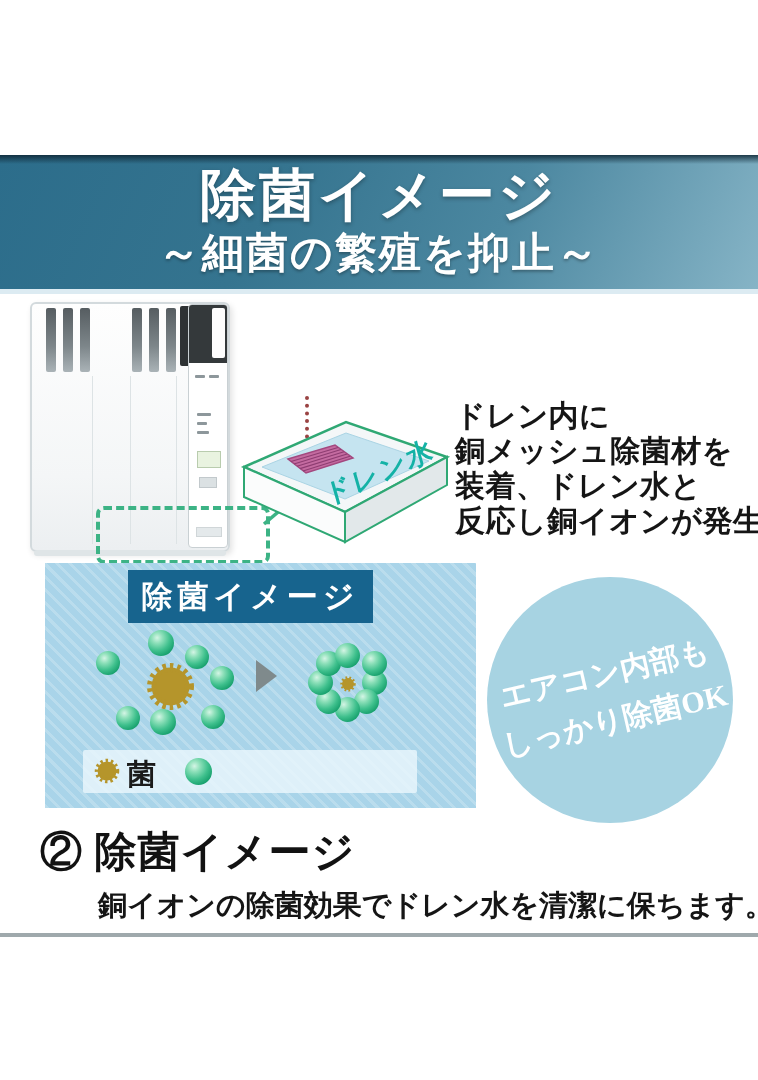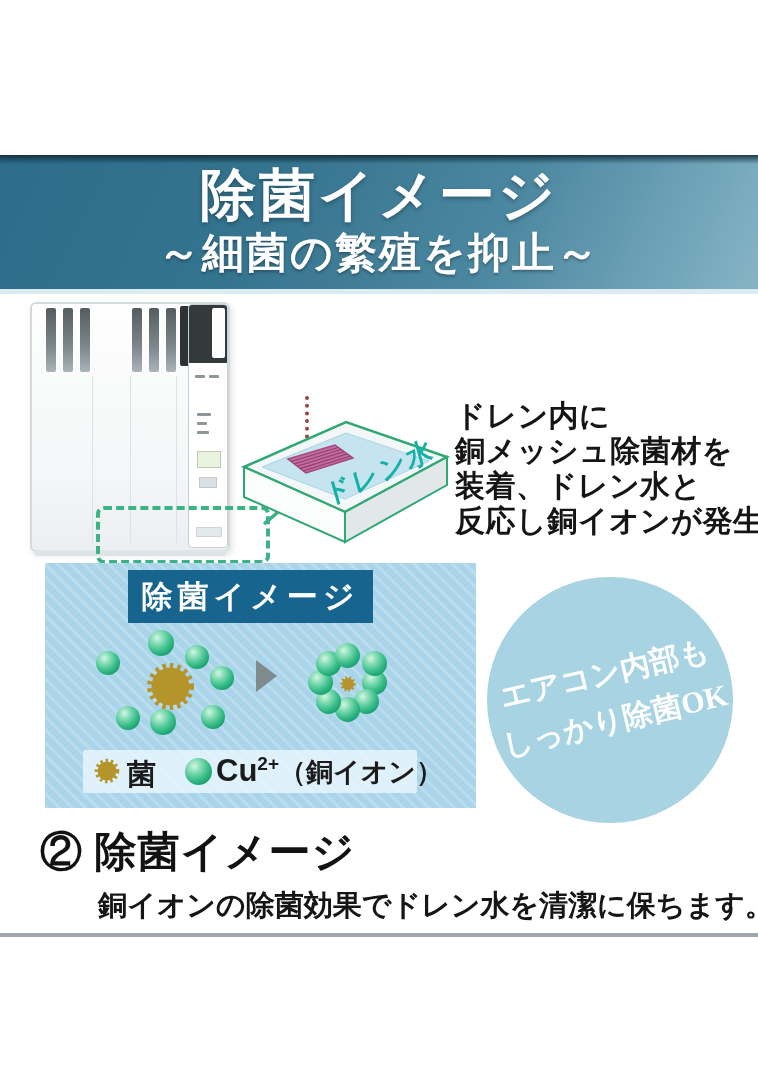--- a/index.html
+++ b/index.html
@@ -165,21 +165,20 @@
     <div class="sphere" style="left:271px;top:88px;width:25px;height:25px"></div>
     <div class="sphere" style="left:290px;top:80px;width:25px;height:25px"></div>
     <div class="sphere" style="left:317px;top:88px;width:25px;height:25px"></div>
 
     <div class="legend">
       <svg class="legend-bact" width="28" height="28">
         <circle cx="14" cy="14" r="9.5" fill="#b5952b" stroke="#b5952b" stroke-width="5.5" stroke-dasharray="2.2 2.6"></circle>
       </svg>
       <span class="legend-bact-label">菌</span>
       <div class="sphere legend-sphere"></div>
-      <span class="legend-cu"><span>Cu</span><sup>2+</sup><span class="legend-ion">（銅イオン）</span></span>
     </div>
   </div>
 
   <div class="badge">
     <div class="badge-text">
       <div>エアコン内部も</div>
       <div>しっかり除菌OK！</div>
     </div>
   </div>
 

